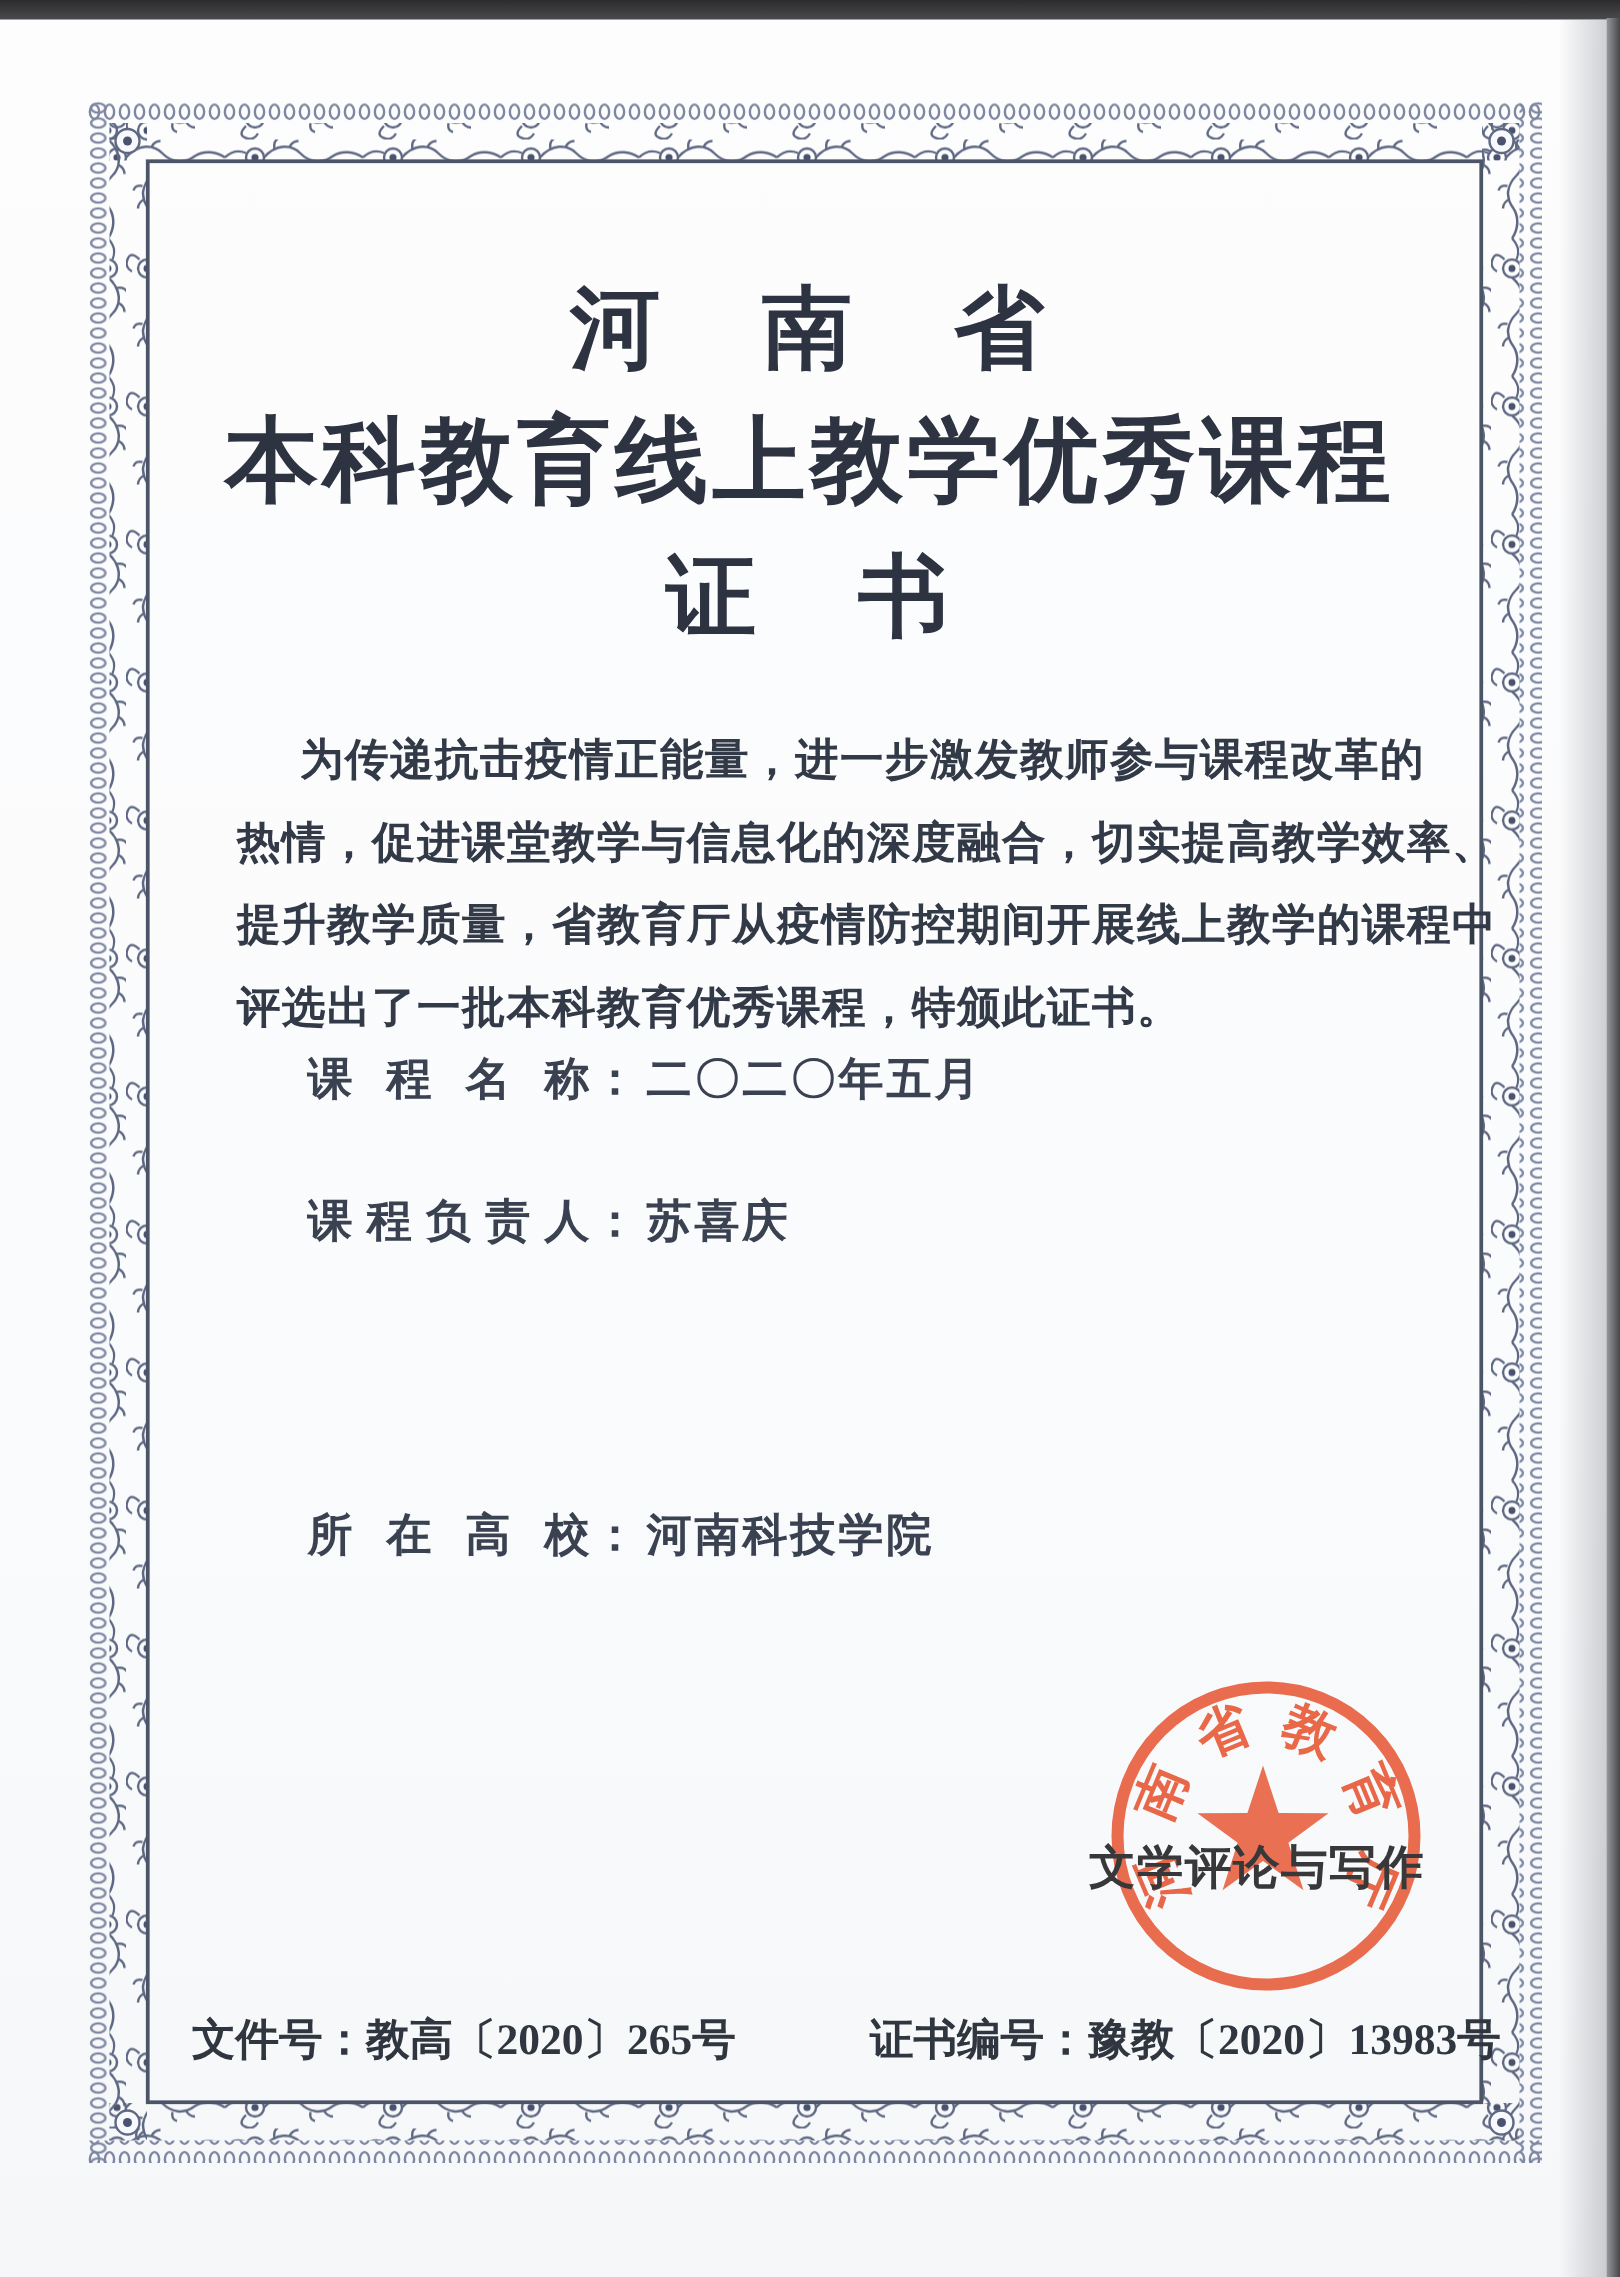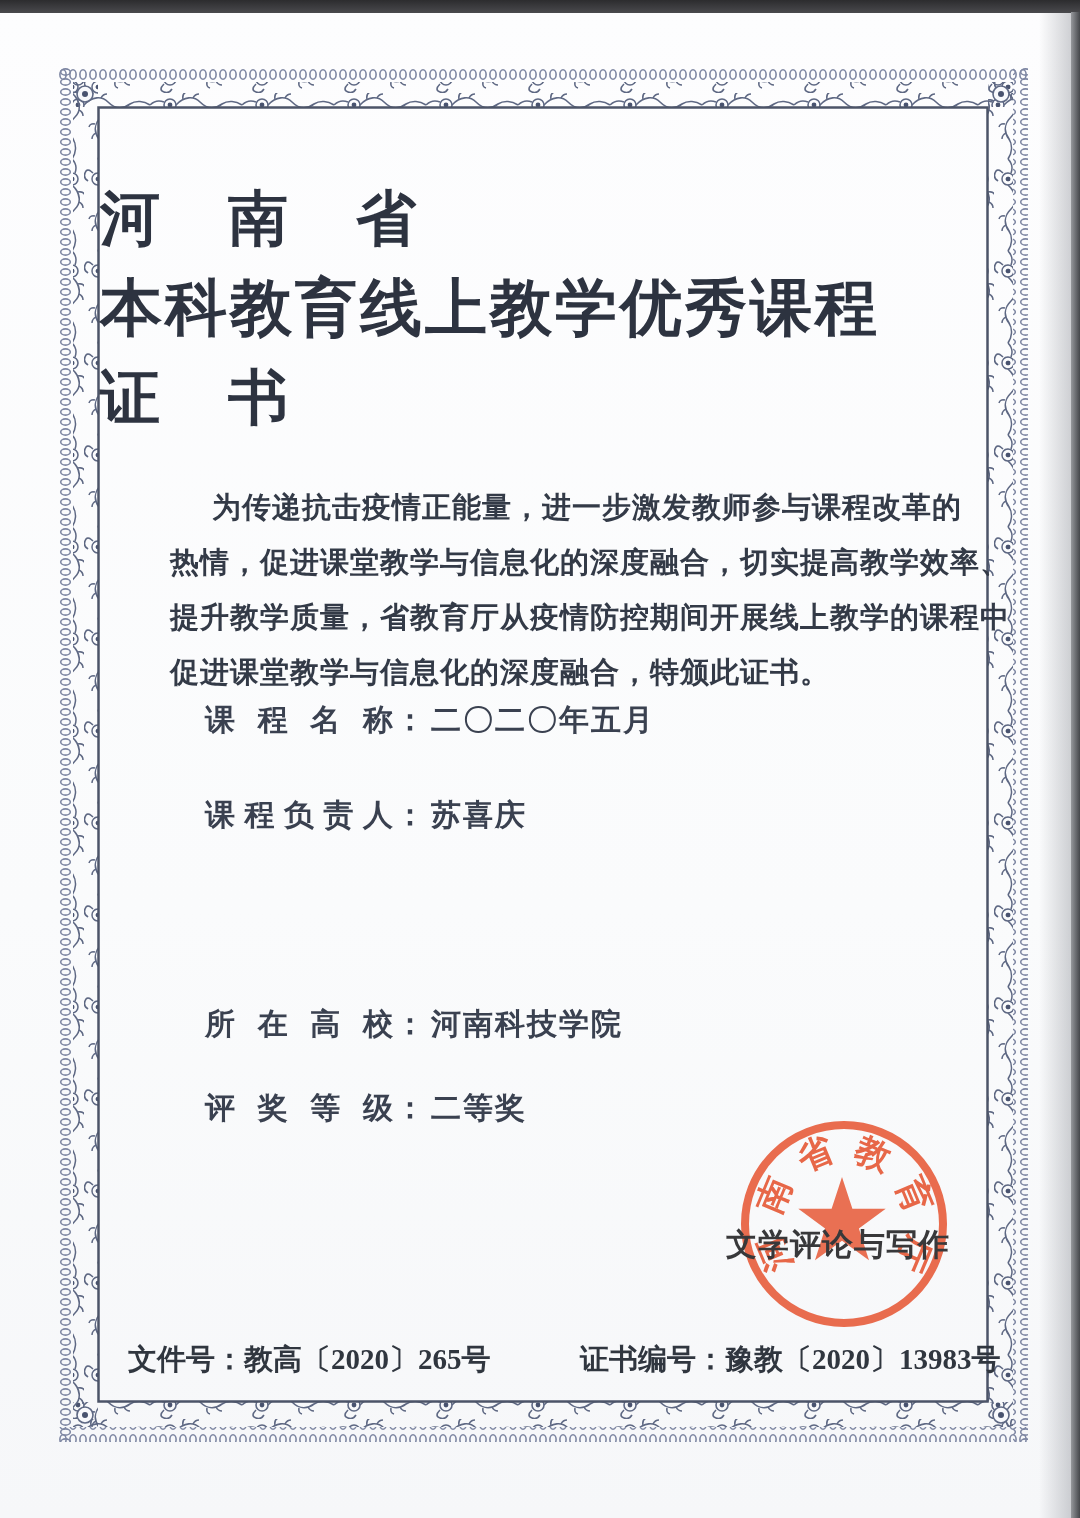--- a/index.html
+++ b/index.html
@@ -23,27 +23,27 @@
     position:absolute;right:9px;top:13px;bottom:0;width:32px;
     background:linear-gradient(90deg,rgba(170,173,180,0),rgba(150,153,160,0.45));
   }
   .photo-right-edge{
     position:absolute;right:0;top:12px;bottom:0;width:9px;
     background:linear-gradient(90deg,#96989c,#45474b);
   }
   .frame{position:absolute;left:58px;top:67px;}
   .title-block{
     position:absolute;left:100px;top:176px;width:880px;
-    text-align:left;color:#2d3340;font-weight:700;
+    text-align:center;color:#2d3340;font-weight:700;
   }
   .t1{font-size:60px;line-height:86px;letter-spacing:4px;}
   .t2{font-size:62px;line-height:92px;letter-spacing:3px;}
   .t3{font-size:60px;line-height:88px;letter-spacing:4px;}
   .body-text{
-    position:absolute;left:170px;top:480px;width:770px;
+    position:absolute;left:158px;top:480px;width:770px;
     color:#333a47;font-weight:700;font-size:29px;
   }
   .bline{line-height:55px;white-space:nowrap;letter-spacing:1px;}
   .bline.indent{text-indent:42px;}
   .frow{
     position:absolute;left:205px;line-height:40px;
     font-size:30px;color:#3a4150;font-weight:600;white-space:nowrap;
   }
   .flabel{
     display:inline-block;width:188px;
@@ -133,34 +133,31 @@
   <div class="title-block">
     <div class="t1">河　南　省</div>
     <div class="t2">本科教育线上教学优秀课程</div>
     <div class="t3">证　书</div>
   </div>
 
   <div class="body-text">
     <div class="bline indent">为传递抗击疫情正能量，进一步激发教师参与课程改革的</div>
     <div class="bline">热情，促进课堂教学与信息化的深度融合，切实提高教学效率、</div>
     <div class="bline">提升教学质量，省教育厅从疫情防控期间开展线上教学的课程中</div>
-    <div class="bline">促进课堂教学与信息化的深度融合，特颁此证书。</div>
+    <div class="bline">评选出了一批本科教育优秀课程，特颁此证书。</div>
   </div>
 
   <div class="frow" style="top:700px">
     <span class="flabel">课程名称</span><span class="fcolon">：</span><span class="fvalue">二〇二〇年五月</span>
   </div>
   <div class="frow" style="top:795px">
     <span class="flabel">课程负责人</span><span class="fcolon">：</span><span class="fvalue">苏喜庆</span>
   </div>
   <div class="frow" style="top:1004px">
     <span class="flabel">所在高校</span><span class="fcolon">：</span><span class="fvalue">河南科技学院</span>
-  </div>
-  <div class="frow" style="top:1088px">
-    <span class="flabel">评奖等级</span><span class="fcolon">：</span><span class="fvalue">二等奖</span>
   </div>
 
   <svg class="seal" width="250" height="250" viewBox="0 0 250 250">
     <circle cx="125" cy="125" r="99" fill="none" stroke="#e65835" stroke-width="8" opacity="0.88"></circle>
     <path d="M0,-46 L10.4,-14.3 L43.7,-14.2 L16.9,5.5 L27,37.2 L0,17.7 L-27,37.2 L-16.9,5.5 L-43.7,-14.2 L-10.4,-14.3 Z" transform="translate(123,124)" fill="#e65835" opacity="0.85"></path>
     <g font-size="35" font-weight="700" fill="#e65835" opacity="0.9" text-anchor="middle" font-family="Liberation Serif, DejaVu Serif, serif">
       <text x="125" y="61" transform="rotate(-113 125 125)">河</text>
       <text x="125" y="61" transform="rotate(-67.5 125 125)">南</text>
       <text x="125" y="61" transform="rotate(-22.5 125 125)">省</text>
       <text x="125" y="61" transform="rotate(22.5 125 125)">教</text>

